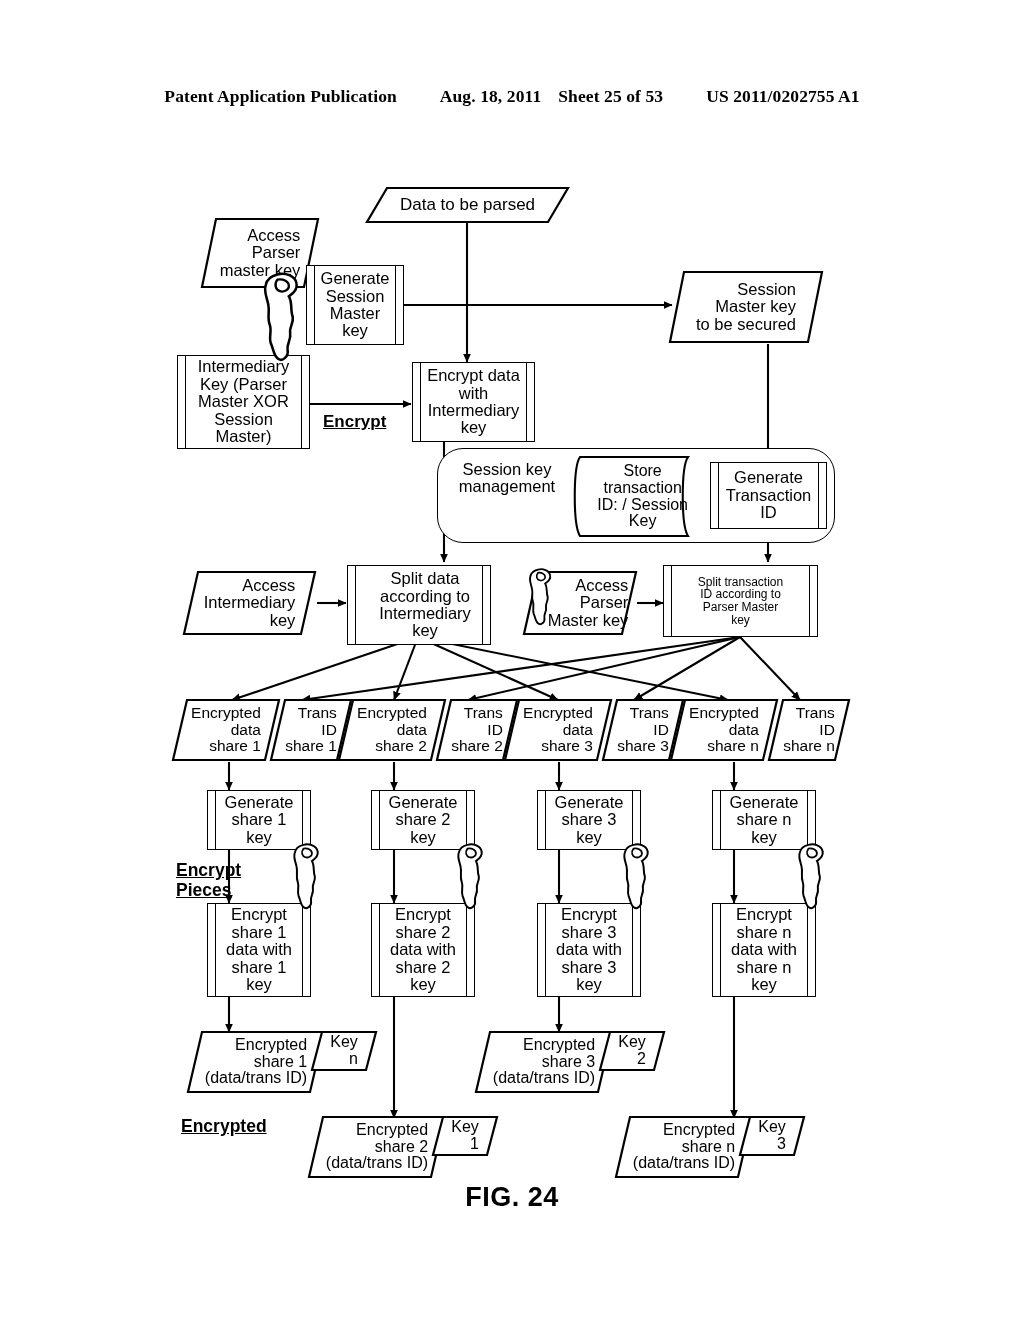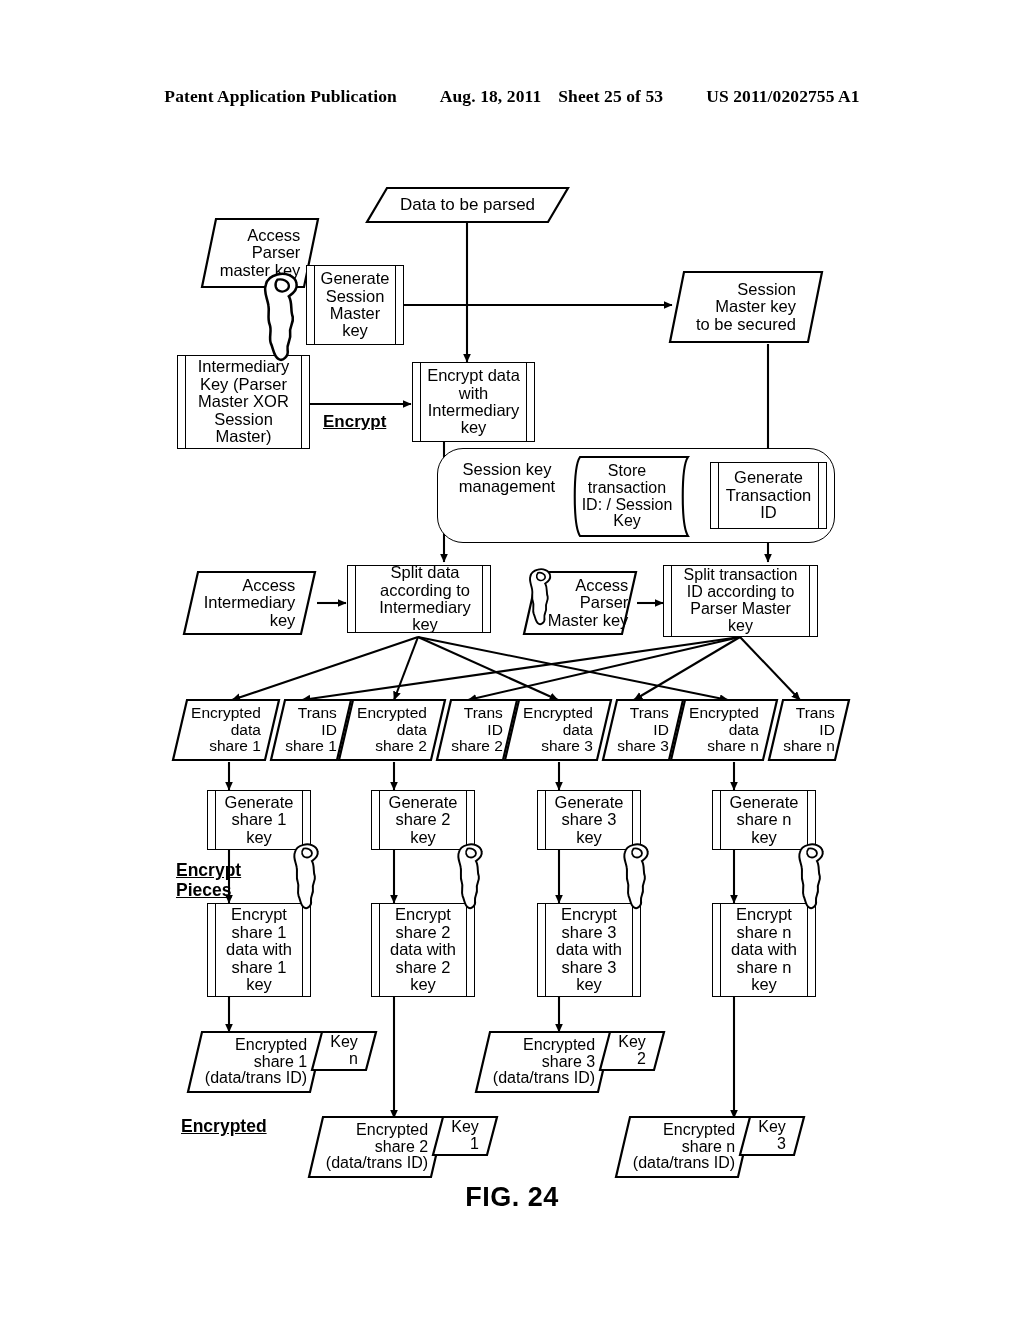--- a/index.html
+++ b/index.html
@@ -72,21 +72,21 @@
 
   
   .round-box {
     position: absolute;
     border: 1.7px solid #000;
     border-radius: 26px;
     background: #fff;
   }
 
   
-  .doc { background: transparent; }
+  .doc { background: transparent; justify-content: flex-end; }
   .doc > svg { position: absolute; inset: 0; width: 100%; height: 100%; }
   .doc .txt { position: relative; z-index: 2; }
 
   
   .stage-label {
     position: absolute;
     font-size: 17.5px;
     font-weight: bold;
     text-decoration: underline;
     line-height: 1.12;
@@ -250,37 +250,37 @@
 
   <div class="node para" style="left:182px; top:570px; width:135px; height:66px;">
     <svg viewBox="0 0 135 66" preserveAspectRatio="none">
       <polygon points="16,2 133,2 119,64 2,64" fill="#fff" stroke="#000" stroke-width="2.2"></polygon>
     </svg>
     <span class="txt" style="white-space:pre-line">Access
 Intermediary
 key</span>
   </div>
 
-  <div class="node proc" style="left:347px; top:565px; width:144px; height:68px;padding-left:12px;">
+  <div class="node proc" style="left:347px; top:565px; width:144px; height:80px;padding-left:12px;">
     <span class="txt" style="white-space:pre-line">Split data
 according to
 Intermediary
 key</span>
   </div>
 
   <div class="node para" style="left:522px; top:570px; width:116px; height:66px;">
     <svg viewBox="0 0 116 66" preserveAspectRatio="none">
       <polygon points="16,2 114,2 100,64 2,64" fill="#fff" stroke="#000" stroke-width="2.2"></polygon>
     </svg>
     <span class="txt" style="white-space:pre-line; padding-left:18px;">Access
 Parser
 Master key</span>
   </div>
 
-  <div class="node proc" style="left:663px; top:565px; width:155px; height:72px; font-size:16px;">
+  <div class="node proc" style="left:663px; top:565px; width:155px; height:72px; font-size:12px;">
     <span class="txt" style="white-space:pre-line">Split transaction
 ID according to
 Parser Master
 key</span>
   </div>
 
   <div class="stage-label" style="left:196px; top:700px;">Parse</div>
 
   <div class="node para" style="left:171px; top:698px; width:110px; height:64px; font-size:15.5px;">
     <svg viewBox="0 0 110 64" preserveAspectRatio="none">

